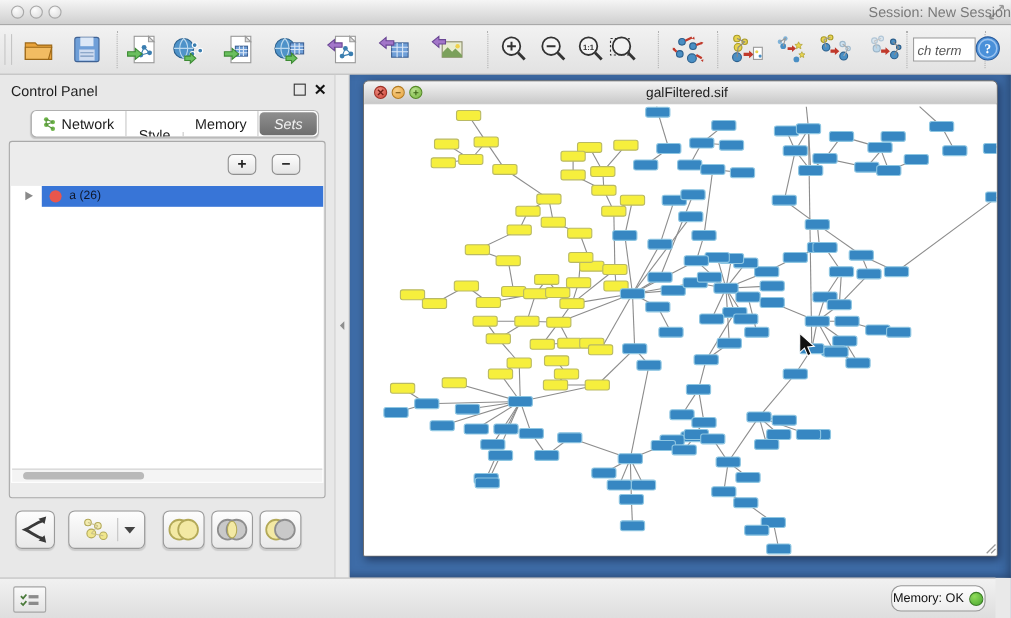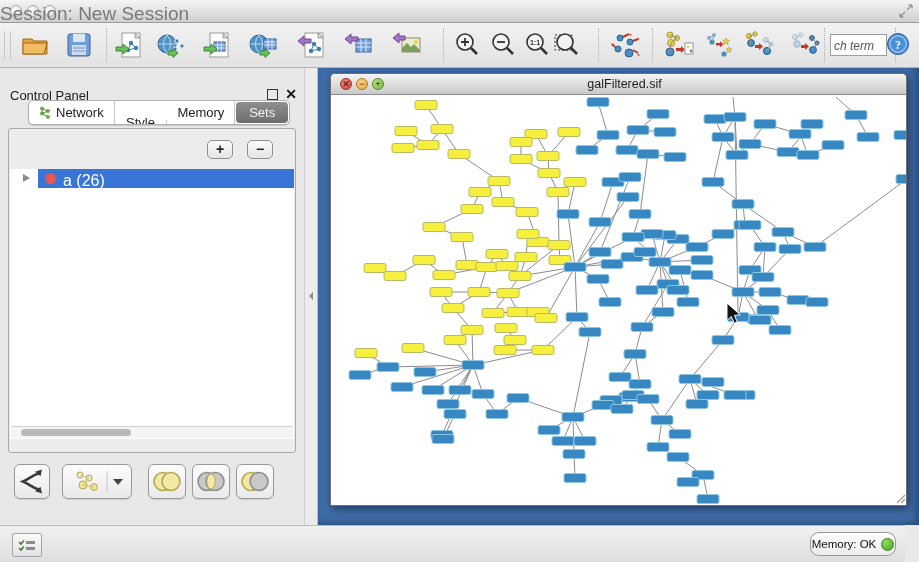--- a/index.html
+++ b/index.html
@@ -3,59 +3,59 @@
 <meta charset="utf-8">
 <style>
   html,body{margin:0;padding:0;}
   body{width:919px;height:562px;position:relative;font-family:"Liberation Sans",sans-serif;
        background:#e9e9e9;overflow:hidden;-webkit-font-smoothing:antialiased;}
   
   .titlebar{position:absolute;left:0;top:0;width:919px;height:22px;
     background:linear-gradient(#f5f5f5,#cfcfcf);border-bottom:1px solid #9b9b9b;}
   .tl{position:absolute;top:4.5px;width:12px;height:12px;border-radius:50%;
     background:radial-gradient(circle at 35% 30%,#fdfdfd,#d9d9d9);border:1px solid #a8a8a8;box-sizing:border-box;}
-  .win-title{position:absolute;left:0;right:0;top:3px;text-align:left;font-size:19px;color:#7a7a7a;}
+  .win-title{position:absolute;left:0;right:0;top:3px;text-align:right;font-size:13px;color:#7a7a7a;}
   .resize-ne{position:absolute;right:6px;top:4px;width:14px;height:14px;opacity:.65;}
   
   .toolbar{position:absolute;left:0;top:23px;width:919px;height:44px;
     background:linear-gradient(#f2f2f2,#e2e2e2);border-bottom:1px solid #b3b3b3;}
   .tbi{position:absolute;top:7px;width:30px;height:30px;cursor:default;}
   .tbsep{position:absolute;top:5px;height:34px;border-left:1px dotted #b0b0b0;}
   .tbhandle{position:absolute;left:4px;top:8px;width:5px;height:28px;
     border-left:1px solid #c5c5c5;border-right:1px solid #c5c5c5;}
   .searchbox{position:absolute;left:830px;top:11px;width:57px;height:22px;background:#fff;
     border:1px solid #9e9e9e;font-size:12px;font-style:italic;color:#555;
     line-height:22px;padding-left:3px;box-sizing:border-box;overflow:hidden;white-space:nowrap;}
   .helpbtn{position:absolute;left:886px;top:9px;width:24px;height:24px;}
   
   .cpanel{position:absolute;left:0;top:68px;width:304px;height:457px;background:#e8e8e8;}
-  .cp-head{position:absolute;left:0;top:13px;width:100%;height:30px;}
+  .cp-head{position:absolute;left:0;top:0;width:100%;height:30px;}
   .cp-title{position:absolute;left:10px;top:7px;font-size:13px;color:#1d1d1d;}
   .cp-float{position:absolute;right:26px;top:8px;width:11px;height:11px;border:1.5px solid #333;box-sizing:border-box;}
   .cp-close{position:absolute;right:7px;top:6px;font-size:14px;color:#111;font-weight:bold;line-height:14px;}
   .tabbar{position:absolute;left:28px;top:32px;width:260px;height:23px;background:#fff;
     border:1px solid #b0b0b0;border-radius:5px;display:flex;align-items:stretch;overflow:hidden;
     box-shadow:0 1px 1px rgba(0,0,0,.15);}
   .tabseg{display:flex;align-items:center;justify-content:center;font-size:13px;color:#1c1c1c;
     border-right:1px solid #c8c8c8;padding:0 10px;white-space:nowrap;}
   .tabseg:last-child{border-right:none;}
-  .tabseg.sel{background:linear-gradient(#8f8f8f,#6e6e6e);color:#f2f2f2;border-radius:4px;margin:1px;}
+  .tabseg.sel{background:linear-gradient(#8f8f8f,#6e6e6e);color:#f2f2f2;border-radius:4px;margin:1px;font-style:italic;}
   .tabseg .ticon{margin-right:5px;display:inline-block;width:12px;height:14px;}
   .cp-body{position:absolute;left:8px;top:60px;width:288px;height:325px;background:#ececec;
     border:1px solid #a9a9a9;border-radius:3px;box-sizing:border-box;}
   .setbtn{position:absolute;top:11px;width:26px;height:19px;border:1px solid #8f8f8f;border-radius:5px;
     background:linear-gradient(#fdfdfd,#e4e4e4);font-size:14px;font-weight:bold;color:#222;
     text-align:center;line-height:17px;box-sizing:border-box;}
   .setlist{position:absolute;left:1px;top:40px;right:1px;bottom:13px;background:#fff;overflow:hidden;}
   .setrow{position:relative;height:19px;}
   .setrow .hl{position:absolute;left:28px;right:0;top:0;bottom:0;background:#3875d7;}
   .setrow .tri{position:absolute;left:13px;top:5px;width:0;height:0;
     border-left:7px solid #8a8a8a;border-top:4.5px solid transparent;border-bottom:4.5px solid transparent;}
   .setrow .dot{position:absolute;left:7px;top:3.5px;width:11px;height:11px;border-radius:50%;background:#e8564d;}
-  .setrow .lbl{position:absolute;left:25px;top:3px;font-size:16px;color:#ffffff;}
+  .setrow .lbl{position:absolute;left:25px;top:3px;font-size:11px;color:#0f172a;}
   .hscroll{position:absolute;left:1px;bottom:1px;right:1px;height:11px;background:#f4f4f4;border-top:1px solid #d0d0d0;}
   .hthumb{position:absolute;left:10px;top:2px;width:110px;height:7px;border-radius:4px;background:#b9b9b9;}
   .cp-bbtn{position:absolute;border:1px solid #9a9a9a;border-radius:6px;
     background:linear-gradient(#fdfdfd,#e9e9e9);box-shadow:0 1px 1px rgba(0,0,0,.12);}
   
   .vdivider{position:absolute;left:304px;top:68px;width:14px;height:457px;background:#ececec;
     border-left:1px solid #cfcfcf;border-right:1px solid #bcbcbc;box-sizing:border-box;}
   .vdiv-arrow{position:absolute;left:4px;top:224px;width:0;height:0;
     border-right:4px solid #8e8e8e;border-top:4px solid transparent;border-bottom:4px solid transparent;}
   

